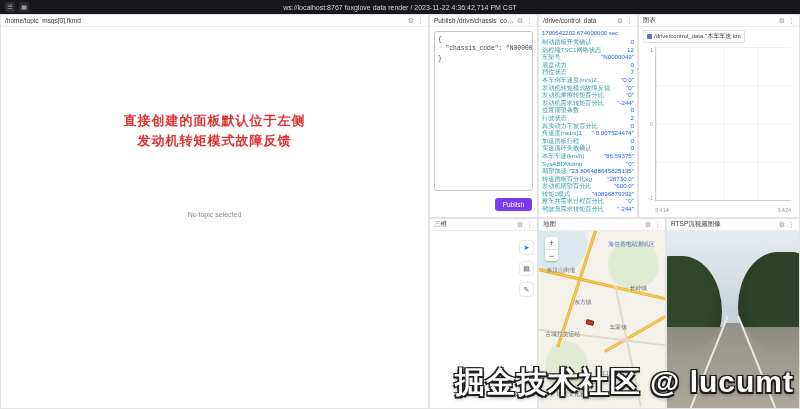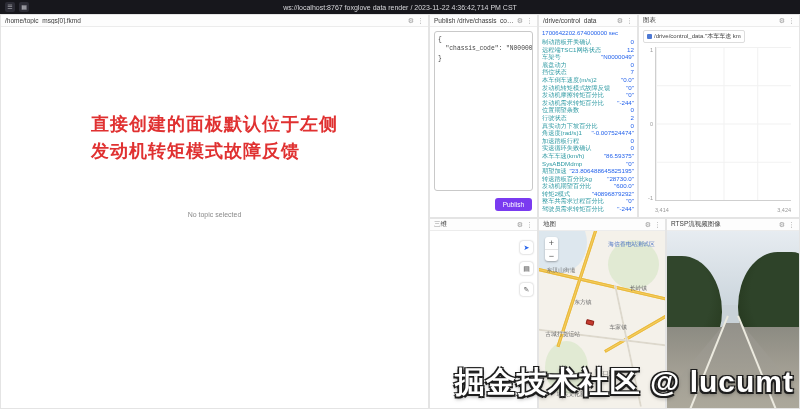--- a/index.html
+++ b/index.html
@@ -17,21 +17,21 @@
   
   .main{position:absolute;top:14px;left:0;width:800px;height:395px;background:#ddd;}
   .panel{position:absolute;background:#fff;border:1px solid #e4e4e4;overflow:hidden;}
   .panel-header{height:12px;display:flex;align-items:center;gap:3px;padding:0 4px;
                 background:#fdfdfd;border-bottom:1px solid #ececec;font-size:6.5px;color:#3a3a3a;}
   .ph-title{flex:1;white-space:nowrap;overflow:hidden;text-overflow:ellipsis;}
   .ph-icon{color:#9a9a9a;font-size:7px;line-height:1;cursor:pointer;}
   
   .p-left{left:0;top:0;width:429px;height:395px;}
   .red-note-wrap{position:absolute;top:96px;left:0;right:0;display:flex;justify-content:center;}
-  .red-note{font-size:18px;font-weight:bold;color:#e03131;line-height:1.5;letter-spacing:1px;text-align:left;}
+  .red-note{font-size:13px;font-weight:bold;color:#e03131;line-height:1.5;letter-spacing:1px;text-align:center;}
   .empty-text{position:absolute;top:196px;left:0;right:0;text-align:center;font-size:7px;color:#8a8a8a;}
   
   .p-publish{left:429px;top:0;width:109px;height:204px;}
   .json-box{position:absolute;top:16px;left:4px;right:4px;bottom:26px;border:1px solid #c9c9c9;
             border-radius:3px;padding:3px;font-family:"Liberation Mono","DejaVu Sans Mono",monospace;
             font-size:6.3px;line-height:1.5;color:#444;white-space:pre;overflow:hidden;background:#fff;}
   .publish-btn{position:absolute;bottom:6px;right:5px;background:#7a3bf0;color:#fff;border:none;
                border-radius:3px;font-size:6.5px;padding:3px 8px;cursor:pointer;}
   
   .p-raw{left:538px;top:0;width:100px;height:204px;}

